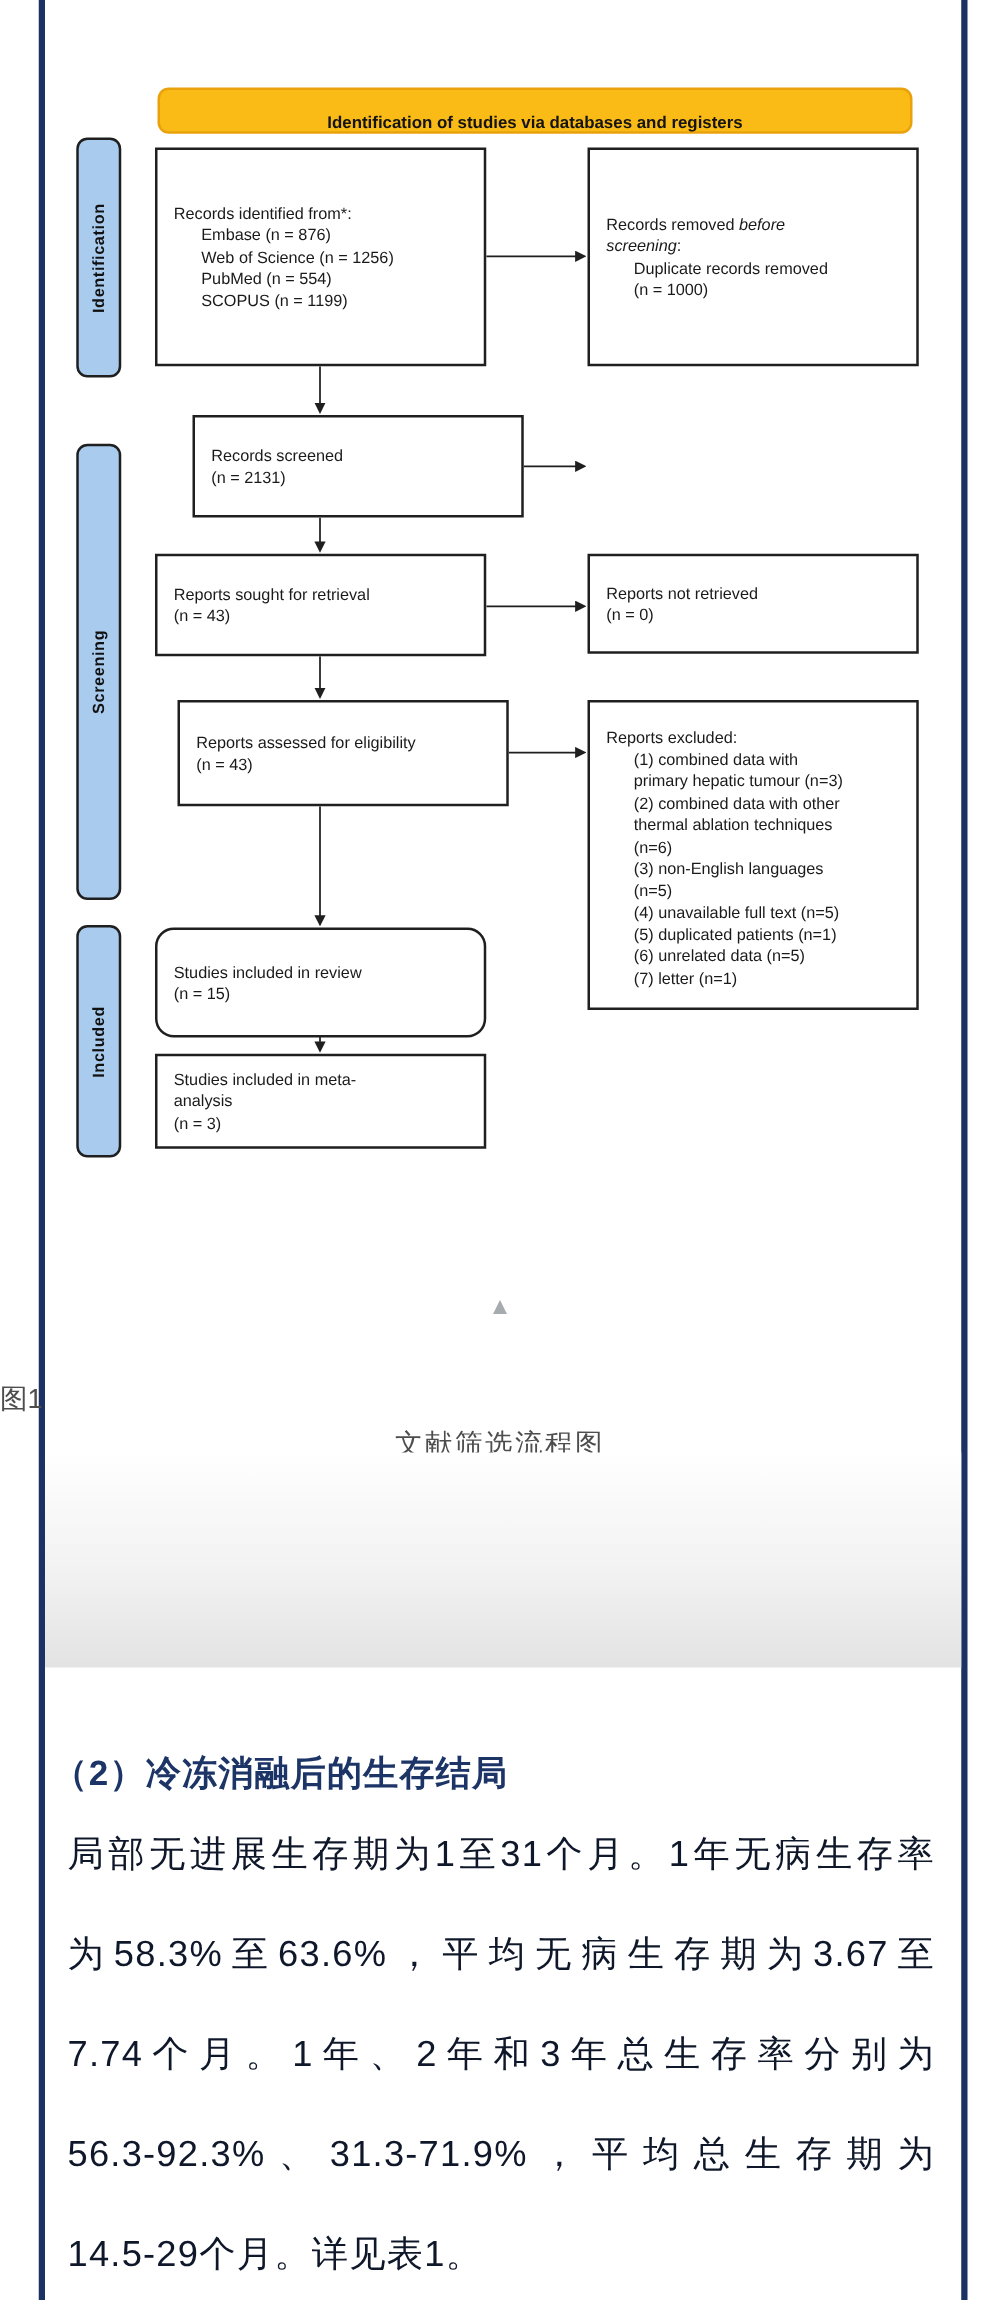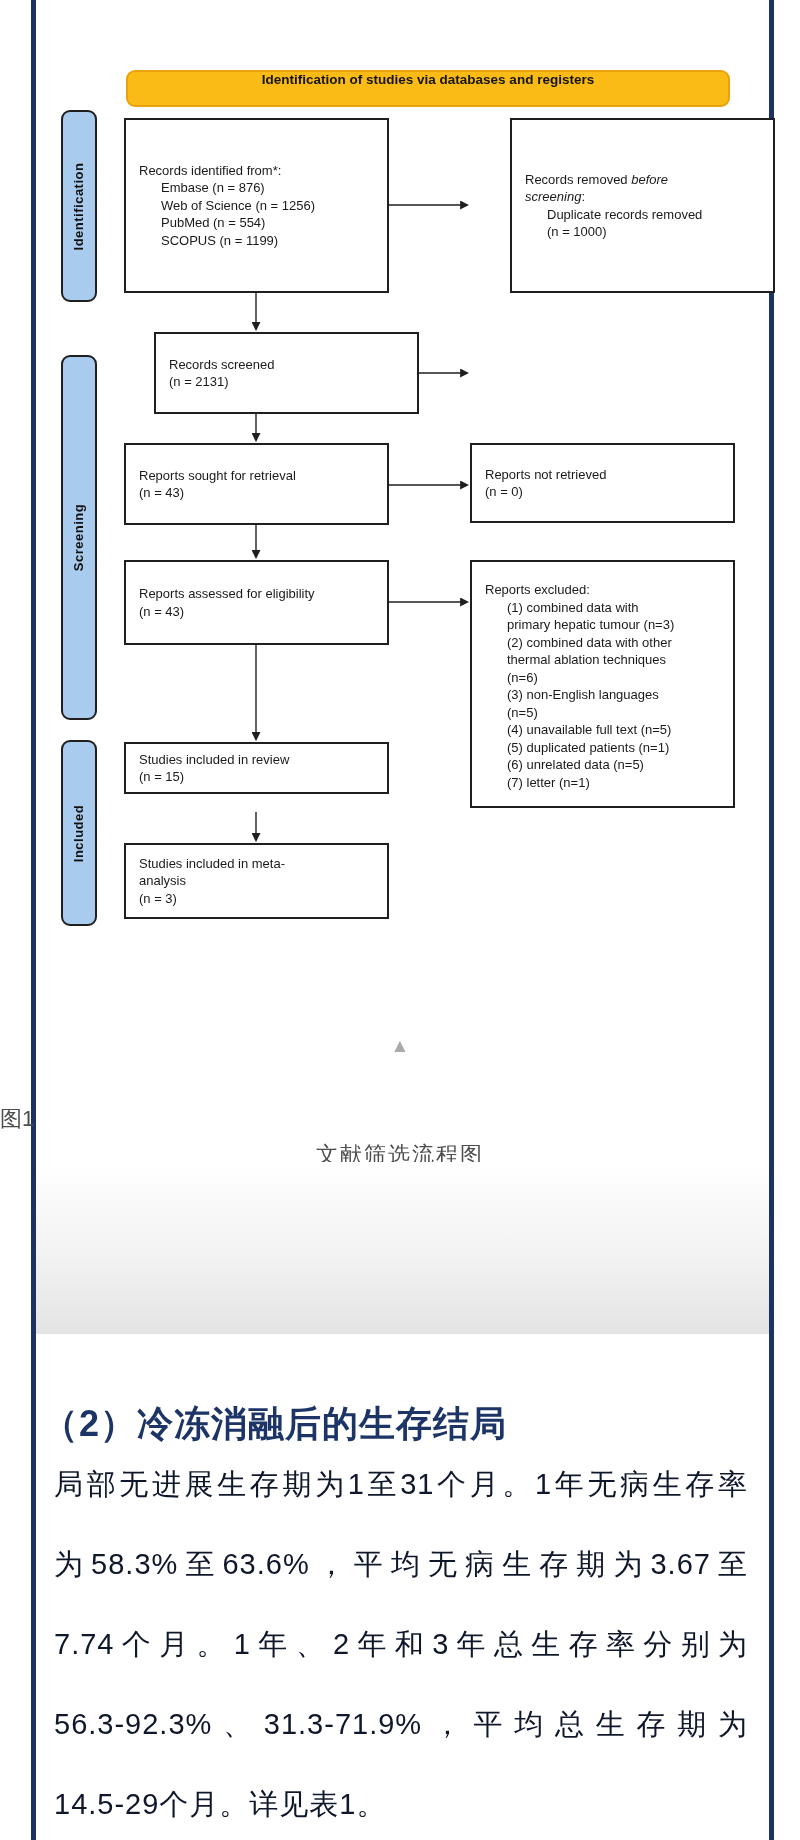--- a/index.html
+++ b/index.html
@@ -5,21 +5,21 @@
   html,body{margin:0;padding:0;background:#ffffff;}
   .page{position:relative;width:800px;height:1840px;background:#ffffff;overflow:hidden;
         font-family:"Liberation Sans","DejaVu Sans",sans-serif;}
   .side-border{position:absolute;top:0;width:5px;height:1840px;background:#1b3263;}
   .side-border.left{left:31px;}
   .side-border.right{left:769px;}
 
   
   .banner{position:absolute;left:126px;top:70px;width:604px;height:37px;box-sizing:border-box;
           background:#fbbb16;border:2px solid #e9a20c;border-radius:9px;
-          display:flex;align-items:flex-start;justify-content:center;}
+          display:flex;align-items:flex-end;justify-content:center;}
   .banner span{font-size:13.5px;font-weight:700;color:#141414;}
 
   
   .stage{position:absolute;left:61px;width:36px;box-sizing:border-box;background:#a9cbee;
          border:2px solid #1f1f1f;border-radius:9px;display:flex;align-items:center;justify-content:center;}
   .stage span{transform:rotate(-90deg);white-space:nowrap;font-size:13px;font-weight:700;color:#111;letter-spacing:.5px;}
   .stage.ident{top:110px;height:192px;}
   .stage.screen{top:355px;height:365px;}
   .stage.incl{top:740px;height:186px;}
 
@@ -39,21 +39,21 @@
   .figlabel{position:absolute;left:0;top:1104px;width:800px;text-align:left;
             font-size:22px;color:#4d4d4d;}
   .figtitle{position:absolute;left:0;top:1140px;width:800px;text-align:center;
             font-size:22px;color:#4d4d4d;letter-spacing:2px;}
 
   .grey-band{position:absolute;left:36px;top:1162px;width:733px;height:172px;
              background:linear-gradient(180deg,#ffffff 0%,#f2f2f2 55%,#e3e3e3 100%);}
 
   
   .sec-heading{position:absolute;left:42px;top:1400px;width:700px;
-               font-size:36px;font-weight:700;color:#1c3566;letter-spacing:1px;}
+               font-size:28px;font-weight:700;color:#1c3566;letter-spacing:1px;}
   .sec-body{position:absolute;left:54px;top:1444px;width:694px;}
   .bline{font-size:29px;line-height:80px;color:#0f172a;letter-spacing:1px;white-space:nowrap;}
   .bline.j{white-space:normal;text-align:justify;text-align-last:justify;}
 </style>
 </head>
 <body>
 
 <div class="page">
 
   <div class="side-border left"></div>
@@ -101,37 +101,37 @@
   <div class="fbox" style="left:124px;top:332px;width:265px;height:82px;margin-left:30px;">
     <div>Records screened</div>
     <div>(n = 2131)</div>
   </div>
 
   <div class="fbox" style="left:124px;top:443px;width:265px;height:82px;">
     <div>Reports sought for retrieval</div>
     <div>(n = 43)</div>
   </div>
 
-  <div class="fbox" style="left:124px;top:560px;width:265px;height:85px;">
+  <div class="fbox" style="left:142px;top:560px;width:265px;height:85px;">
     <div>Reports assessed for eligibility</div>
     <div>(n = 43)</div>
   </div>
 
-  <div class="fbox" style="left:124px;top:742px;width:265px;height:52px;">
+  <div class="fbox" style="left:124px;top:742px;width:265px;height:88px;border-radius:15px;">
     <div>Studies included in review</div>
     <div>(n = 15)</div>
   </div>
 
   <div class="fbox" style="left:124px;top:843px;width:265px;height:76px;">
     <div>Studies included in meta-</div>
     <div>analysis</div>
     <div>(n = 3)</div>
   </div>
 
-  <div class="fbox" style="left:470px;top:118px;width:265px;height:175px;margin-left:40px;">
+  <div class="fbox" style="left:470px;top:118px;width:265px;height:175px;">
     <div><span>Records removed </span><span class="it">before</span></div>
     <div><span class="it">screening</span><span>:</span></div>
     <div class="indent">Duplicate records removed</div>
     <div class="indent">(n = 1000)</div>
   </div>
 
 
   <div class="fbox" style="left:470px;top:443px;width:265px;height:80px;">
     <div>Reports not retrieved</div>
     <div>(n = 0)</div>

